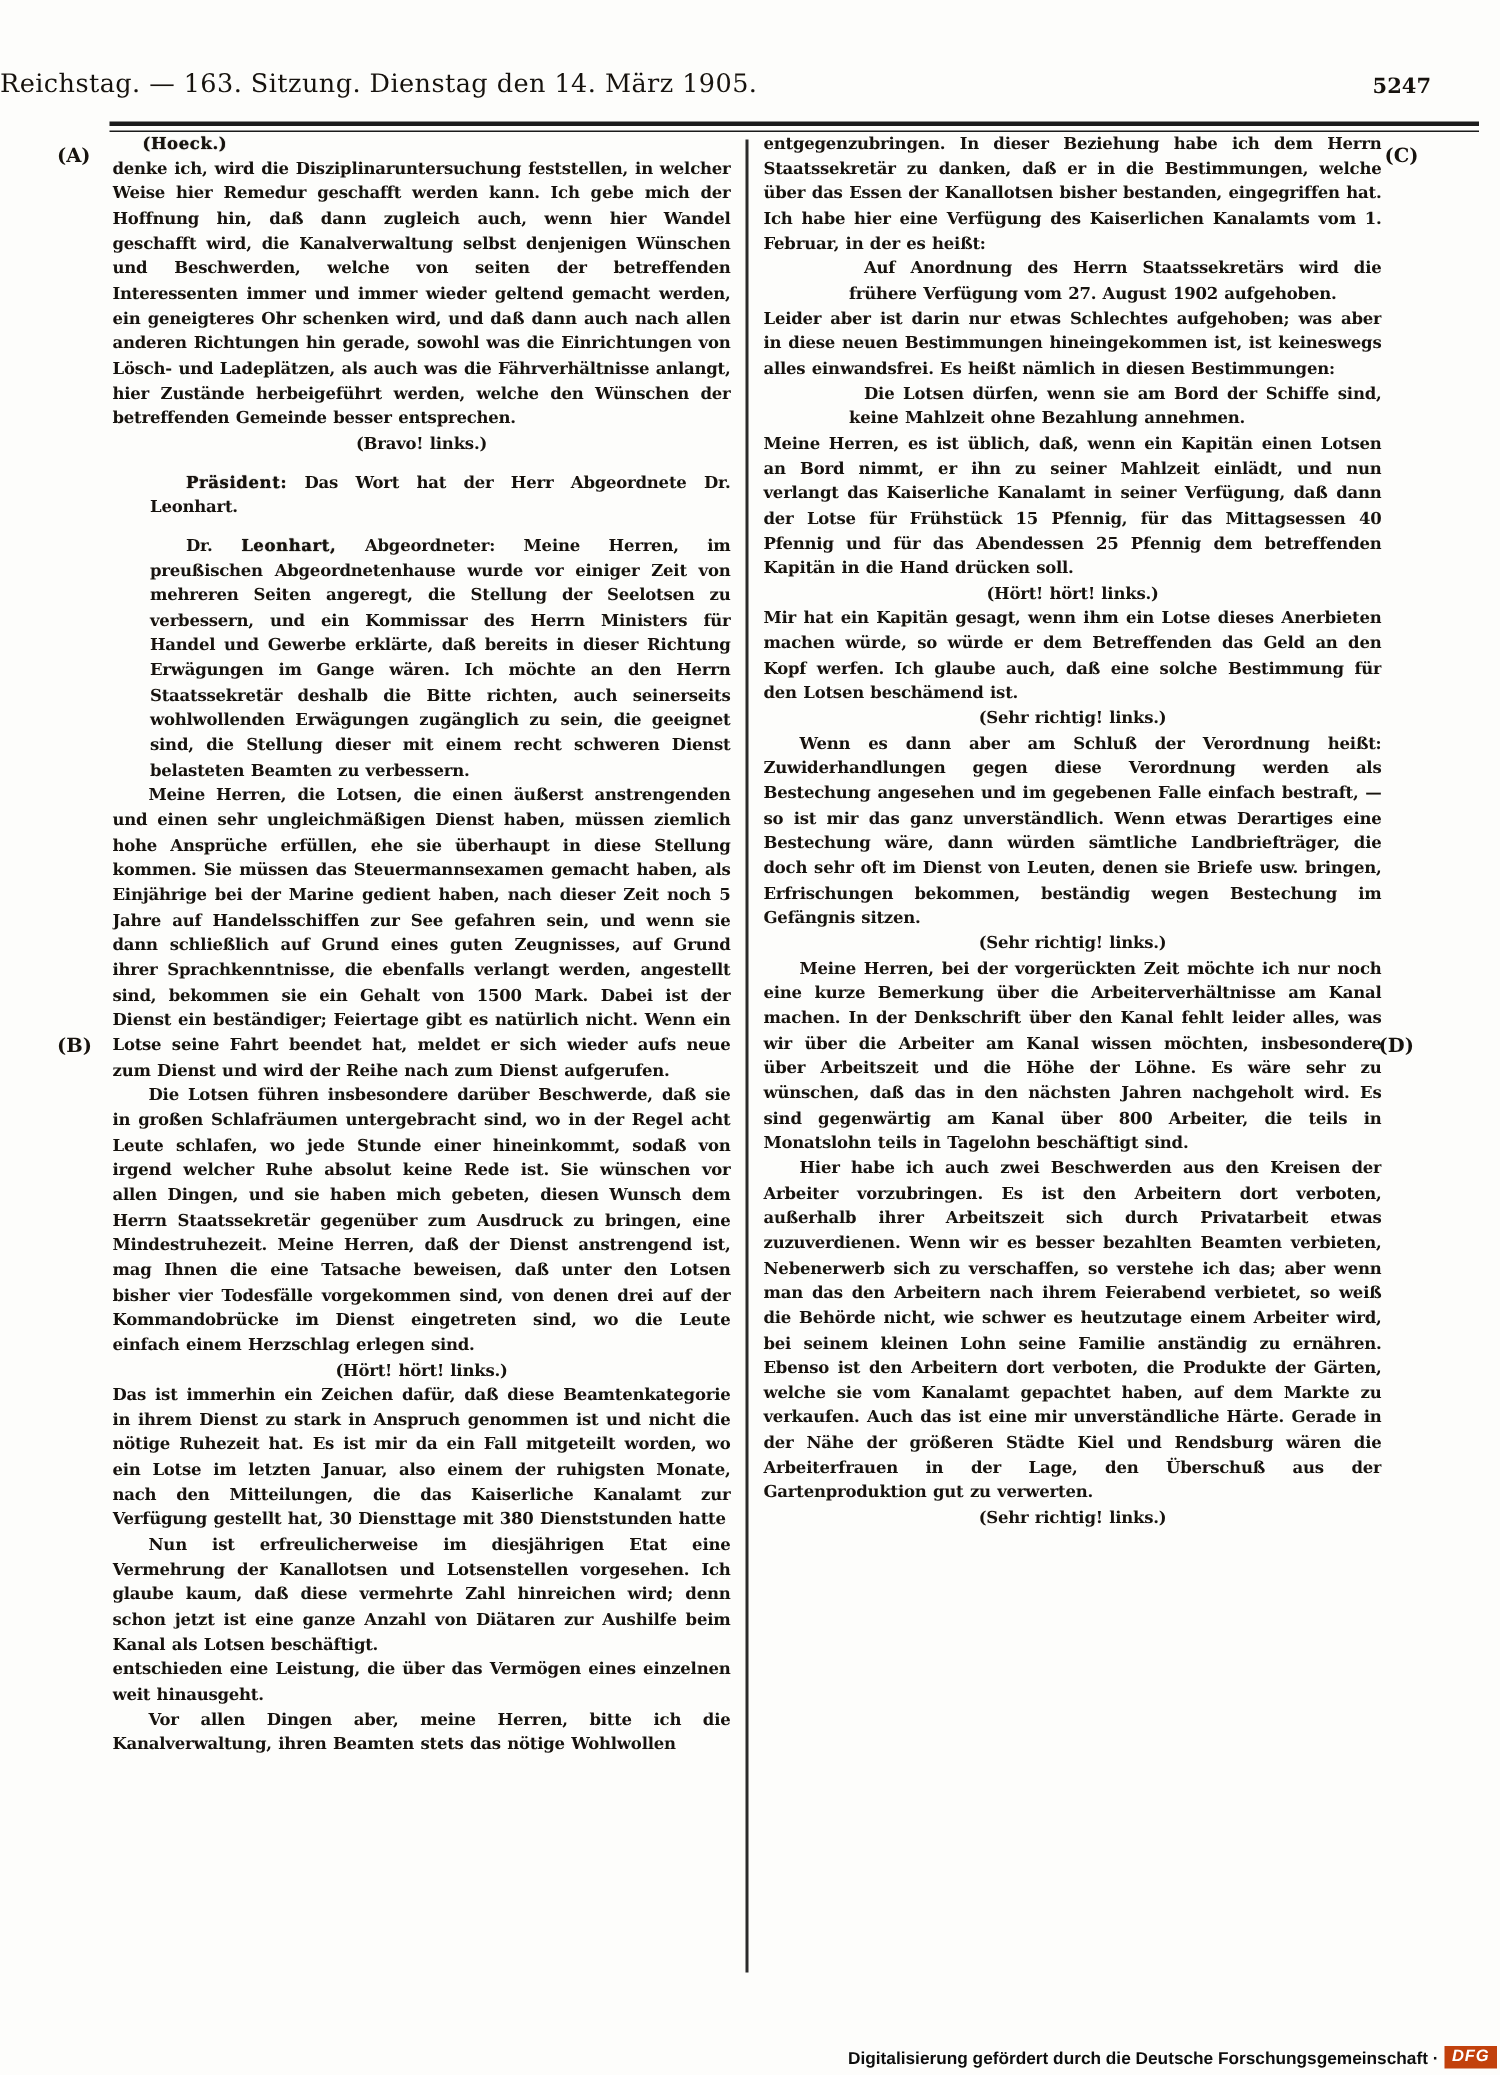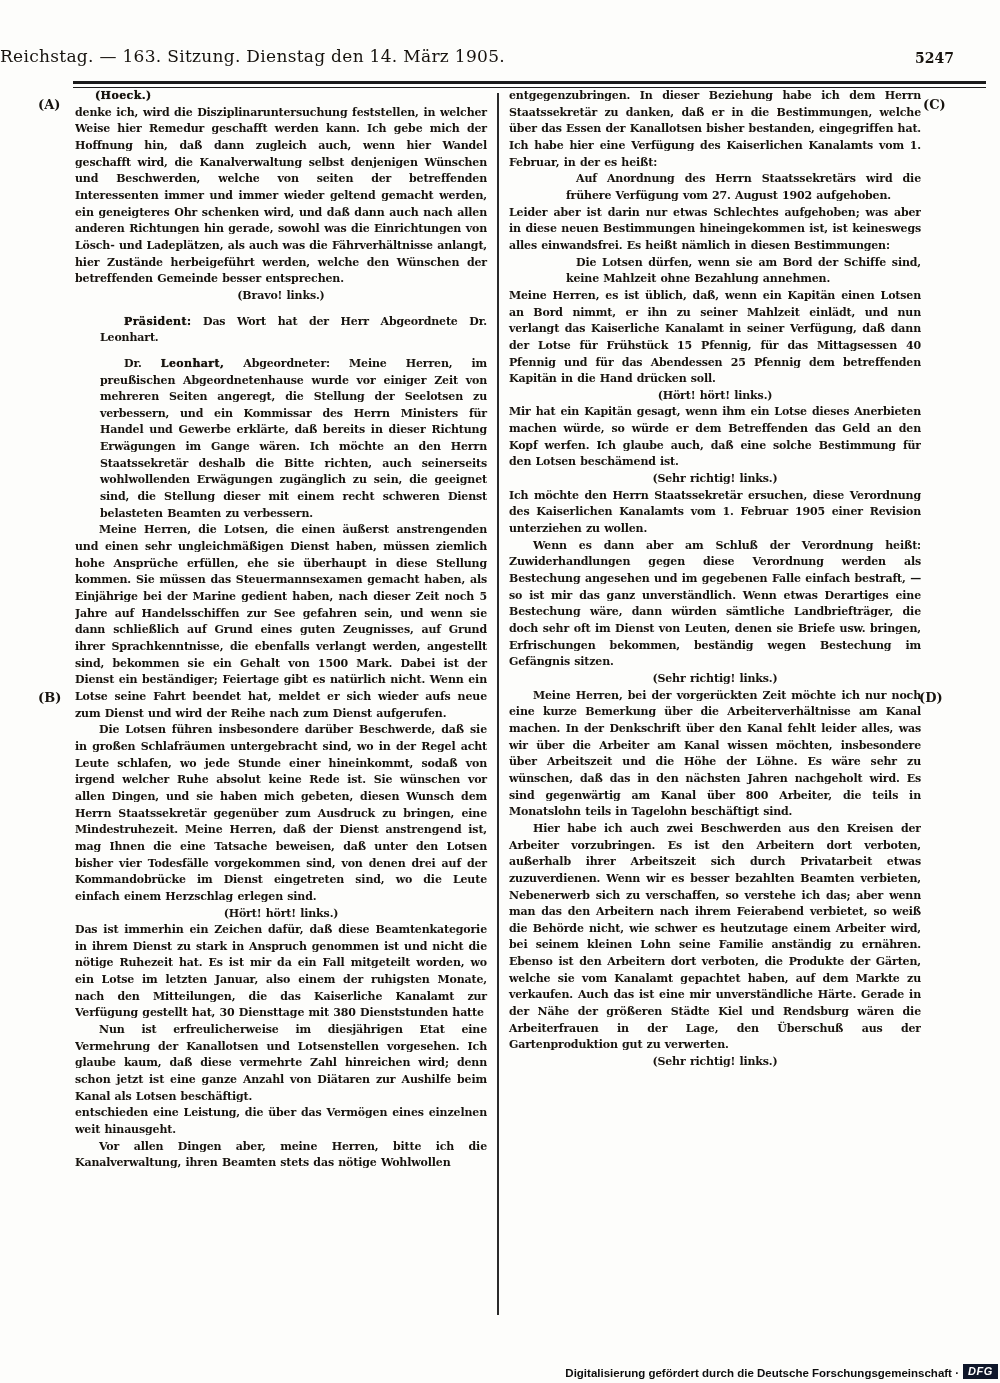--- a/index.html
+++ b/index.html
@@ -47,21 +47,21 @@
   .block.speaker{ text-align:left; text-indent:20px; }
   .block.spaced { margin-top:9px;margin-left:25px; }
   .lead { letter-spacing:0.4px; text-shadow:0 0 0.7px currentColor; }
   .footer {
     position:absolute; bottom:4px; right:2px;
     font-family:"Liberation Sans", sans-serif;
     font-size:11.5px; font-weight:bold; color:#0d0d0d;
     display:flex; align-items:flex-end; gap:4px;
   }
   .dfg {
-    display:inline-block; background:#0f172a; color:#ffffff;
+    display:inline-block; background:#c2410c; color:#ffffff;
     padding:1px 5px 2px 5px; font-size:11px; font-weight:bold;
     letter-spacing:0.6px; font-style:italic;
   }
 </style>
 </head>
 <body>
 
 <div class="header-title">Reichstag. — 163. Sitzung.  Dienstag den 14. März 1905.</div>
 <div class="page-number">5247</div>
 <div class="double-rule"></div>
@@ -89,21 +89,20 @@
     </div>
   <div class="column" id="right-col">
       <p class="block p"><span>entgegenzubringen. In dieser Beziehung habe ich dem Herrn Staatssekretär zu danken, daß er in die Bestimmungen, welche über das Essen der Kanallotsen bisher bestanden, eingegriffen hat. Ich habe hier eine Verfügung des Kaiserlichen Kanalamts vom 1. Februar, in der es heißt:</span></p>
       <p class="block quote"><span>Auf Anordnung des Herrn Staatssekretärs wird die frühere Verfügung vom 27. August 1902 aufgehoben.</span></p>
       <p class="block p"><span>Leider aber ist darin nur etwas Schlechtes aufgehoben; was aber in diese neuen Bestimmungen hineingekommen ist, ist keineswegs alles einwandsfrei. Es heißt nämlich in diesen Bestimmungen:</span></p>
       <p class="block quote"><span>Die Lotsen dürfen, wenn sie am Bord der Schiffe sind, keine Mahlzeit ohne Bezahlung annehmen.</span></p>
       <p class="block p"><span>Meine Herren, es ist üblich, daß, wenn ein Kapitän einen Lotsen an Bord nimmt, er ihn zu seiner Mahlzeit einlädt, und nun verlangt das Kaiserliche Kanalamt in seiner Verfügung, daß dann der Lotse für Frühstück 15 Pfennig, für das Mittagsessen 40 Pfennig und für das Abendessen 25 Pfennig dem betreffenden Kapitän in die Hand drücken soll.</span></p>
       <p class="block center"><span>(Hört! hört! links.)</span></p>
       <p class="block p"><span>Mir hat ein Kapitän gesagt, wenn ihm ein Lotse dieses Anerbieten machen würde, so würde er dem Betreffenden das Geld an den Kopf werfen. Ich glaube auch, daß eine solche Bestimmung für den Lotsen beschämend ist.</span></p>
       <p class="block center"><span>(Sehr richtig! links.)</span></p>
-      <p class="block p"><span>Ich möchte den Herrn Staatssekretär ersuchen, diese Verordnung des Kaiserlichen Kanalamts vom 1. Februar 1905 einer Revision unterziehen zu wollen.</span></p>
       <p class="block p ind"><span>Wenn es dann aber am Schluß der Verordnung heißt: Zuwiderhandlungen gegen diese Verordnung werden als Bestechung angesehen und im gegebenen Falle einfach bestraft, — so ist mir das ganz unverständlich. Wenn etwas Derartiges eine Bestechung wäre, dann würden sämtliche Landbriefträger, die doch sehr oft im Dienst von Leuten, denen sie Briefe usw. bringen, Erfrischungen bekommen, beständig wegen Bestechung im Gefängnis sitzen.</span></p>
       <p class="block center"><span>(Sehr richtig! links.)</span></p>
       <p class="block p ind"><span>Meine Herren, bei der vorgerückten Zeit möchte ich nur noch eine kurze Bemerkung über die Arbeiterverhältnisse am Kanal machen. In der Denkschrift über den Kanal fehlt leider alles, was wir über die Arbeiter am Kanal wissen möchten, insbesondere über Arbeitszeit und die Höhe der Löhne. Es wäre sehr zu wünschen, daß das in den nächsten Jahren nachgeholt wird. Es sind gegenwärtig am Kanal über 800 Arbeiter, die teils in Monatslohn teils in Tagelohn beschäftigt sind.</span></p>
       <p class="block p ind"><span>Hier habe ich auch zwei Beschwerden aus den Kreisen der Arbeiter vorzubringen. Es ist den Arbeitern dort verboten, außerhalb ihrer Arbeitszeit sich durch Privatarbeit etwas zuzuverdienen. Wenn wir es besser bezahlten Beamten verbieten, Nebenerwerb sich zu verschaffen, so verstehe ich das; aber wenn man das den Arbeitern nach ihrem Feierabend verbietet, so weiß die Behörde nicht, wie schwer es heutzutage einem Arbeiter wird, bei seinem kleinen Lohn seine Familie anständig zu ernähren. Ebenso ist den Arbeitern dort verboten, die Produkte der Gärten, welche sie vom Kanalamt gepachtet haben, auf dem Markte zu verkaufen. Auch das ist eine mir unverständliche Härte. Gerade in der Nähe der größeren Städte Kiel und Rendsburg wären die Arbeiterfrauen in der Lage, den Überschuß aus der Gartenproduktion gut zu verwerten.</span></p>
       <p class="block center"><span>(Sehr richtig! links.)</span></p>
     </div>
 </div>
 
 <div class="footer">
   <span>Digitalisierung gefördert durch die Deutsche Forschungsgemeinschaft ·</span>

